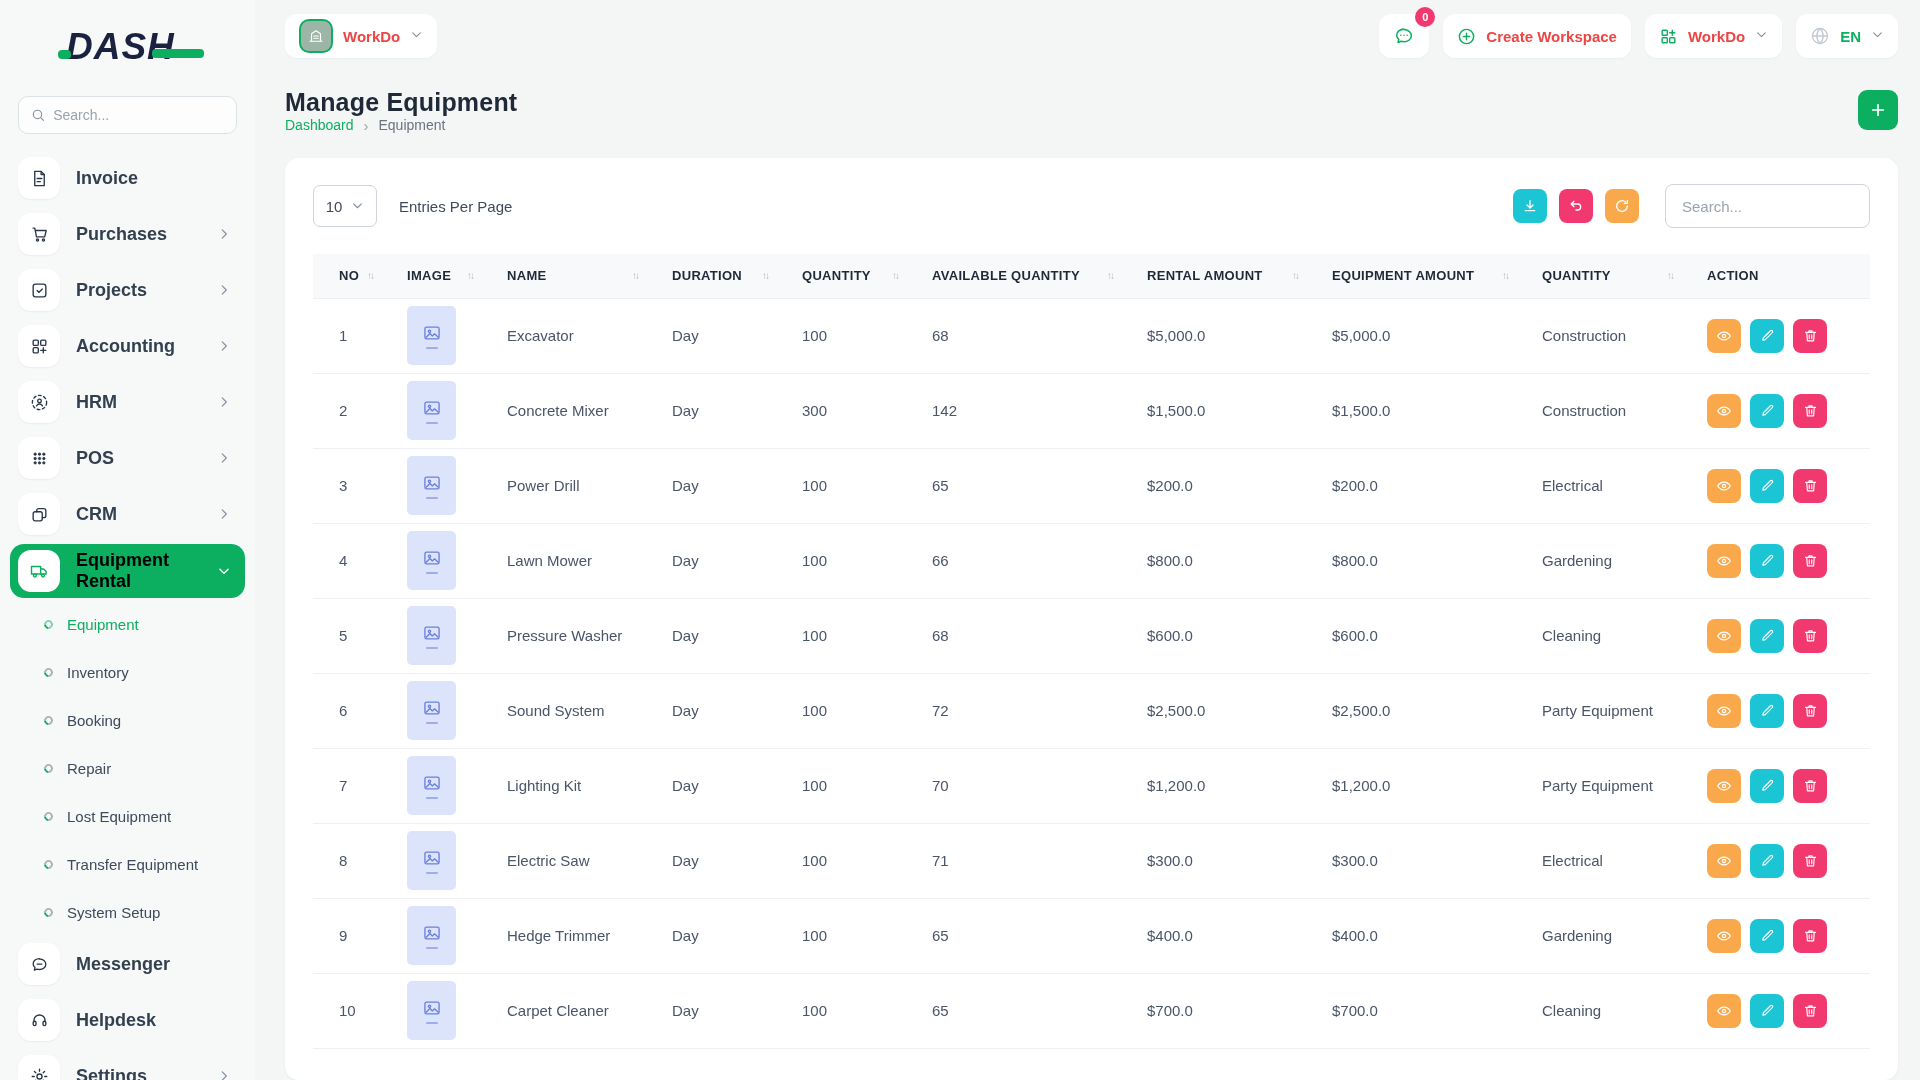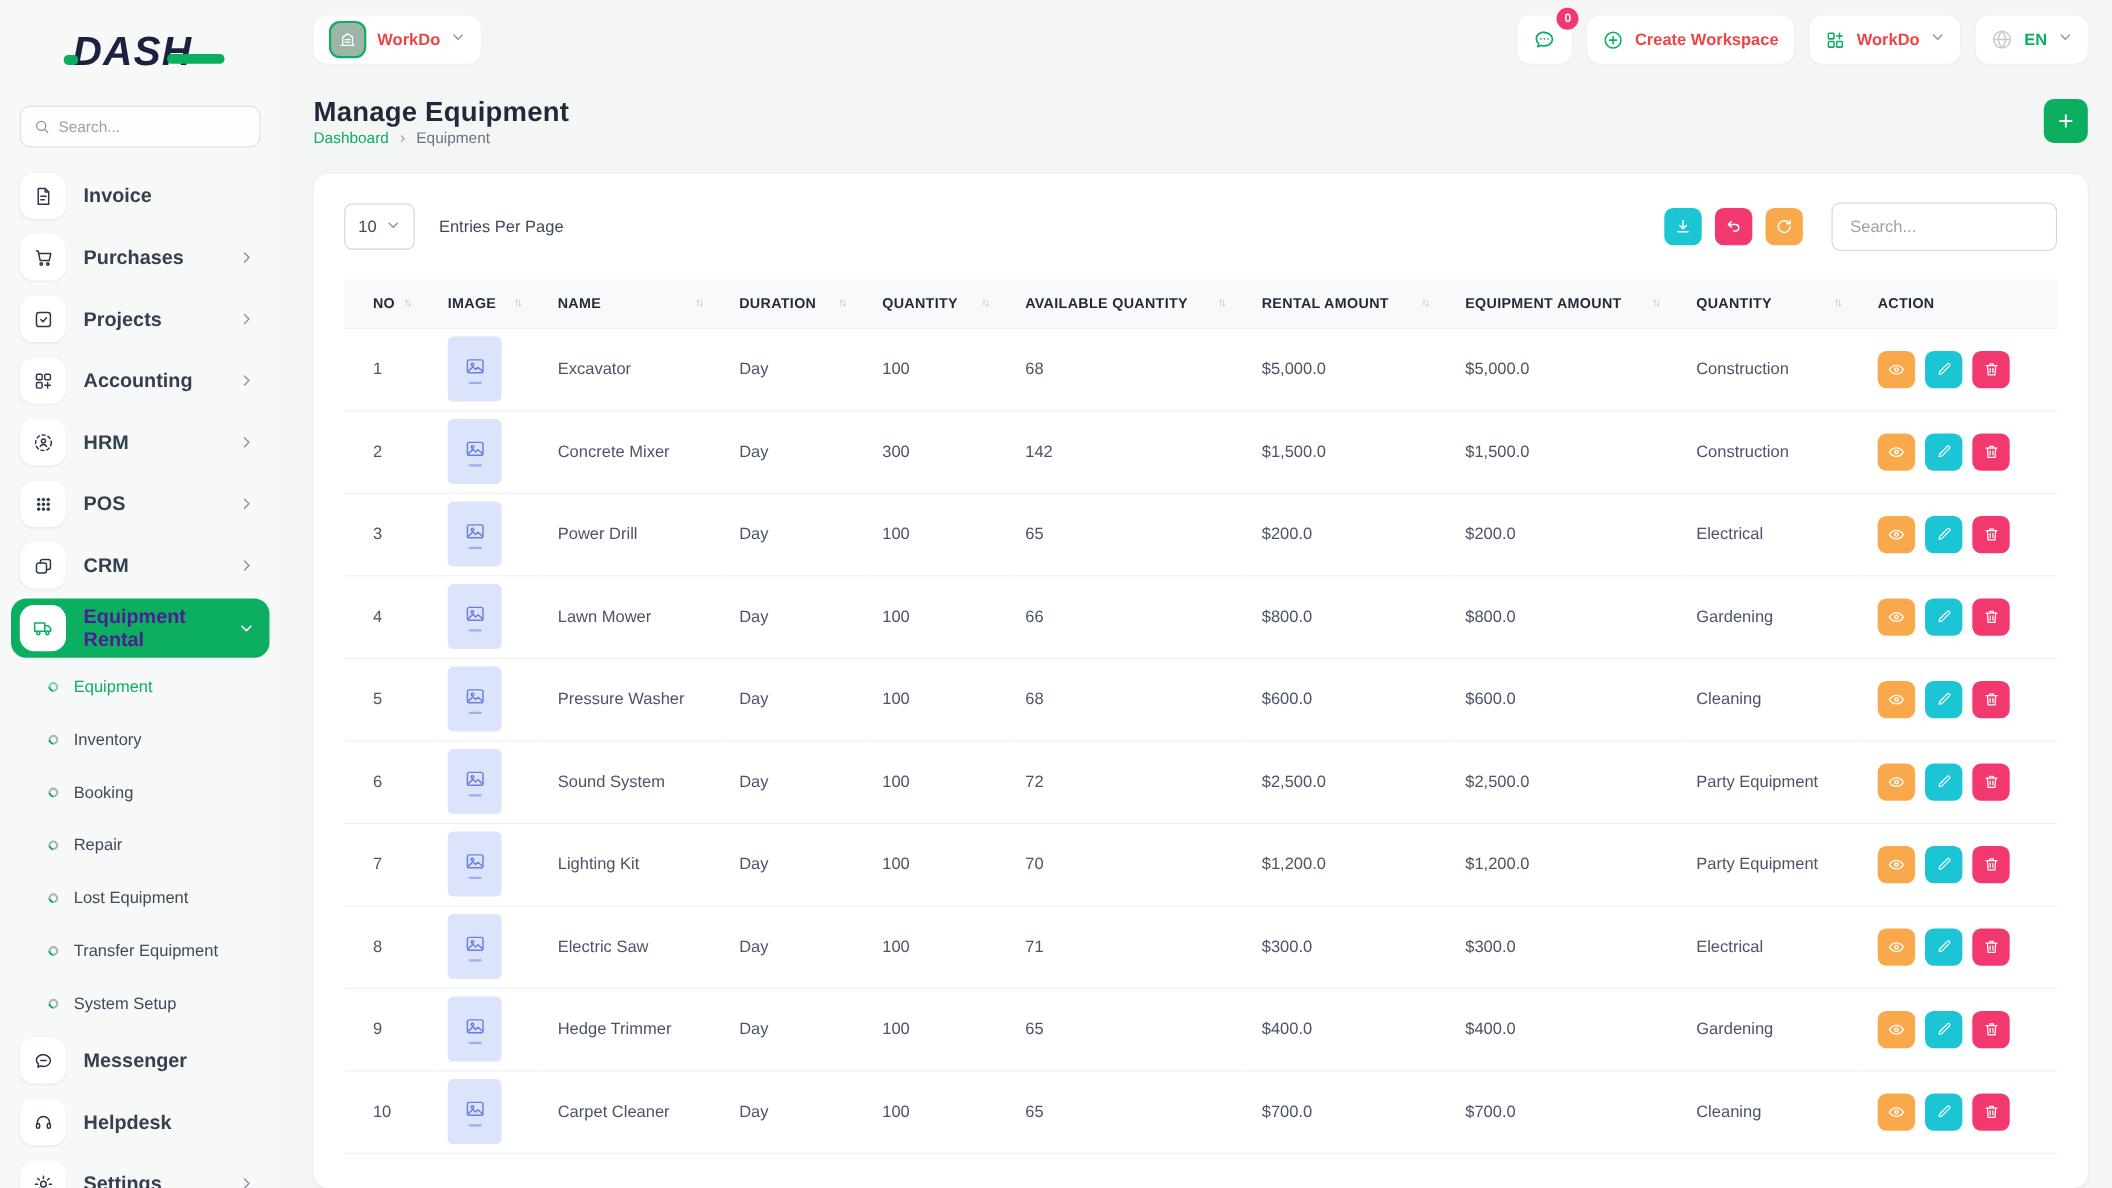--- a/index.html
+++ b/index.html
@@ -27,21 +27,21 @@
   .side-search input::placeholder{ color:#9aa3ad; }
   .nav{ padding-top:4px; }
   .nav-item{ display:flex; align-items:center; gap:16px; height:56px; padding:0 10px 0 4px; cursor:pointer; }
   .nav-icon-box{ width:42px; height:42px; background:#ffffff; border-radius:13px; display:flex; align-items:center;
     justify-content:center; box-shadow:0 1px 2px rgba(30,40,60,.06); color:#2a3647; flex:0 0 auto; }
   .nav-icon-box svg{ stroke:#2a3647; }
   .nav-label{ font-size:18px; font-weight:600; color:#33404f; flex:1; }
   .nav-chev{ color:#8a93a2; display:flex; }
   .nav-chev svg{ stroke:#8a93a2; }
   .nav-item.active{ background:var(--green); border-radius:14px; height:54px; margin:2px -4px; padding:0 14px 0 8px; }
-  .nav-item.active .nav-label{ color:#4c1d95; }
+  .nav-item.active .nav-label{ color:#000000; }
   .nav-item.active .nav-icon-box{ box-shadow:none; }
   .nav-item.active .nav-icon-box svg{ stroke:var(--green); }
   .nav-item.active .nav-chev svg{ stroke:#ffffff; }
   .sub-item{ display:flex; align-items:center; gap:14px; height:48px; padding-left:30px; cursor:pointer; }
   .sub-dot{ width:9px; height:9px; border-radius:50%; border:2px solid #a9b2bd; border-bottom-color:var(--green);
     transform:rotate(45deg); flex:0 0 auto; }
   .sub-label{ font-size:15px; color:#3f4a5a; }
   .sub-item.active .sub-label{ color:var(--green); }
   .sub-item.active .sub-dot{ border-color:#7fd4ab; border-bottom-color:var(--green); }
 

